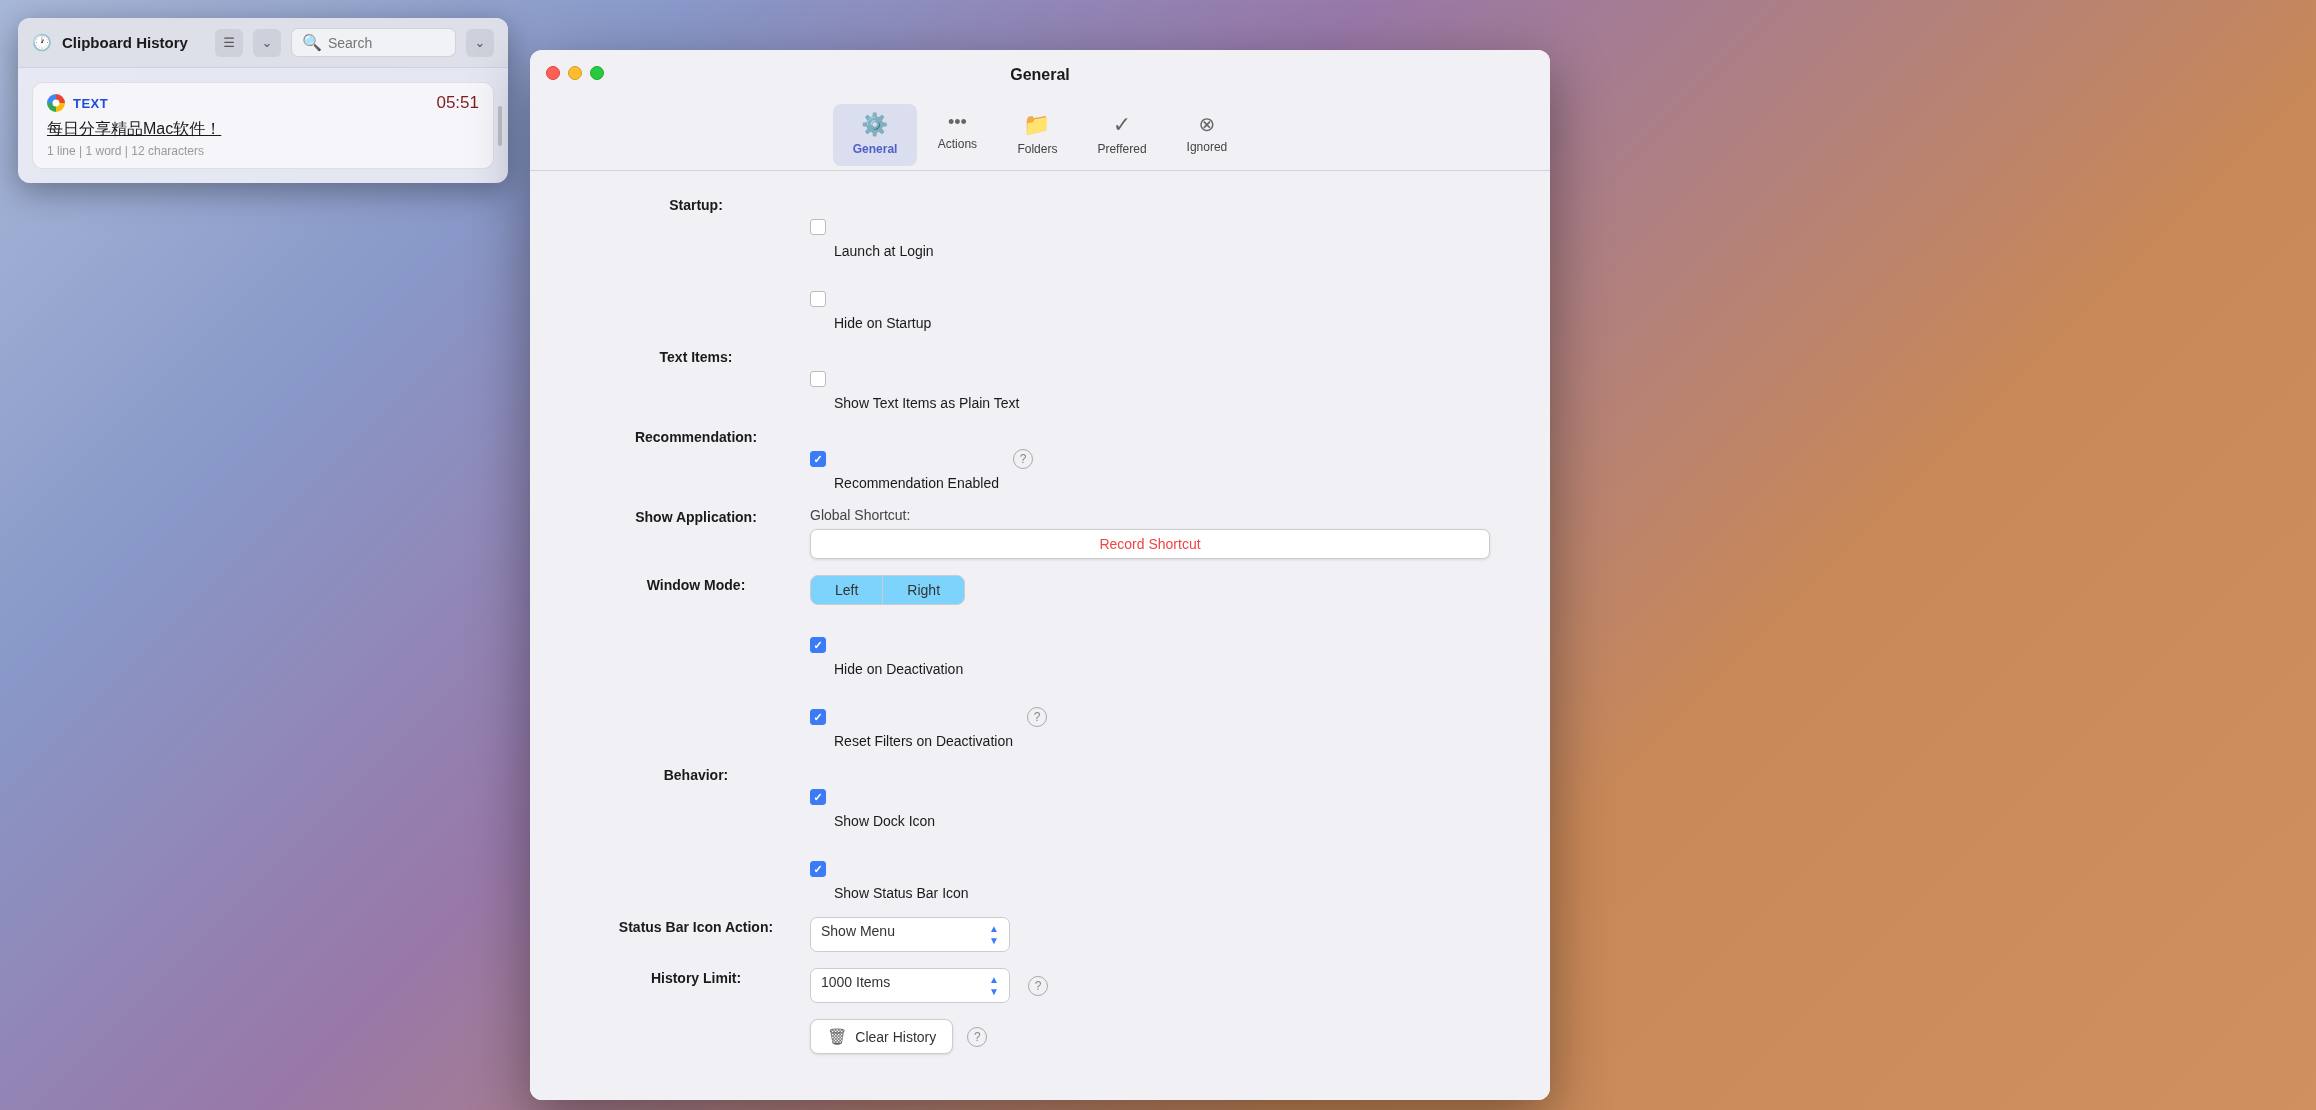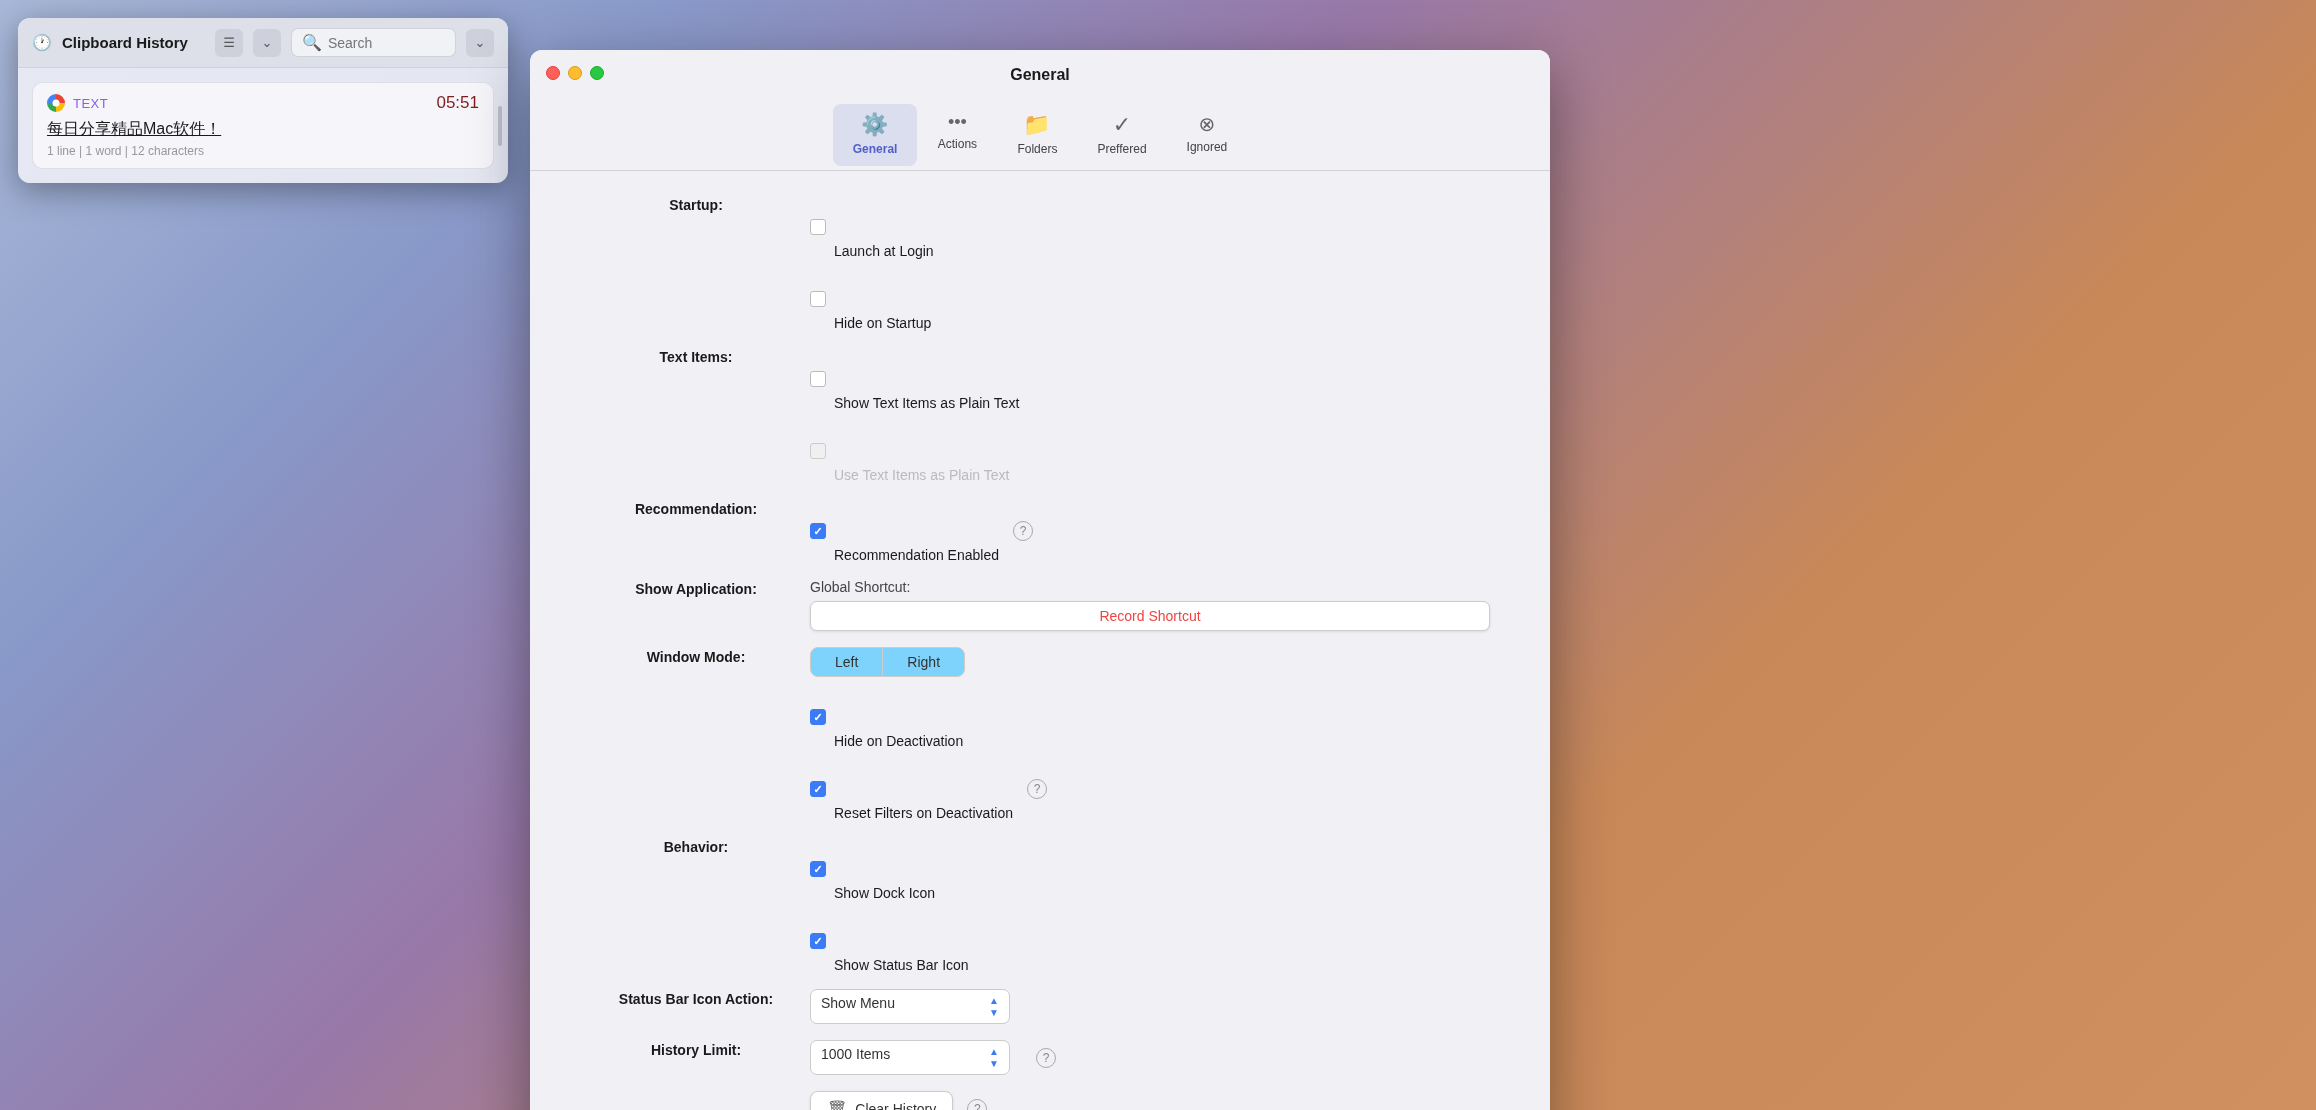--- a/index.html
+++ b/index.html
@@ -120,22 +120,22 @@
       left: 50%;
       transform: translate(-50%, -50%);
       width: 7px;
       height: 7px;
       background: white;
       border-radius: 50%;
     }
 
     .item-type-label {
       font-size: 13px;
-      font-weight: 400;
-      color: #8b5cf6;
+      font-weight: 700;
+      color: #1d4ed8;
       letter-spacing: 0.5px;
     }
 
     .item-time {
       font-size: 17px;
       color: #7f1d1d;
     }
 
     .item-content {
       font-size: 16px;
@@ -446,21 +446,21 @@
 
     .inline-flex {
       display: flex;
       align-items: center;
       gap: 8px;
     }
 
     .history-row {
       display: flex;
       align-items: center;
-      gap: 20px;
+      gap: 12px;
     }
   </style>
 </head>
 <body>
 
 <div style="position:absolute;inset:0;"></div>
 
 <div class="clipboard-panel">
   <div class="clipboard-titlebar">
     <div class="clipboard-title-icon">🕐</div>
@@ -542,24 +542,20 @@
       </div>
     </div>
 
     <div class="settings-row">
       <div class="settings-label">Text Items:</div>
       <div class="settings-controls">
         <div class="checkbox-row">
           <div class="checkbox"></div>
           <span class="checkbox-label">Show Text Items as Plain Text</span>
         </div>
-        <div class="checkbox-row">
-          <div class="checkbox disabled"></div>
-          <span class="checkbox-label disabled">Use Text Items as Plain Text</span>
-        </div>
       </div>
     </div>
 
     <div class="settings-row">
       <div class="settings-label">Recommendation:</div>
       <div class="settings-controls">
         <div class="checkbox-row">
           <div class="checkbox checked"></div>
           <span class="checkbox-label">Recommendation Enabled</span>
           <button class="help-btn">?</button>

